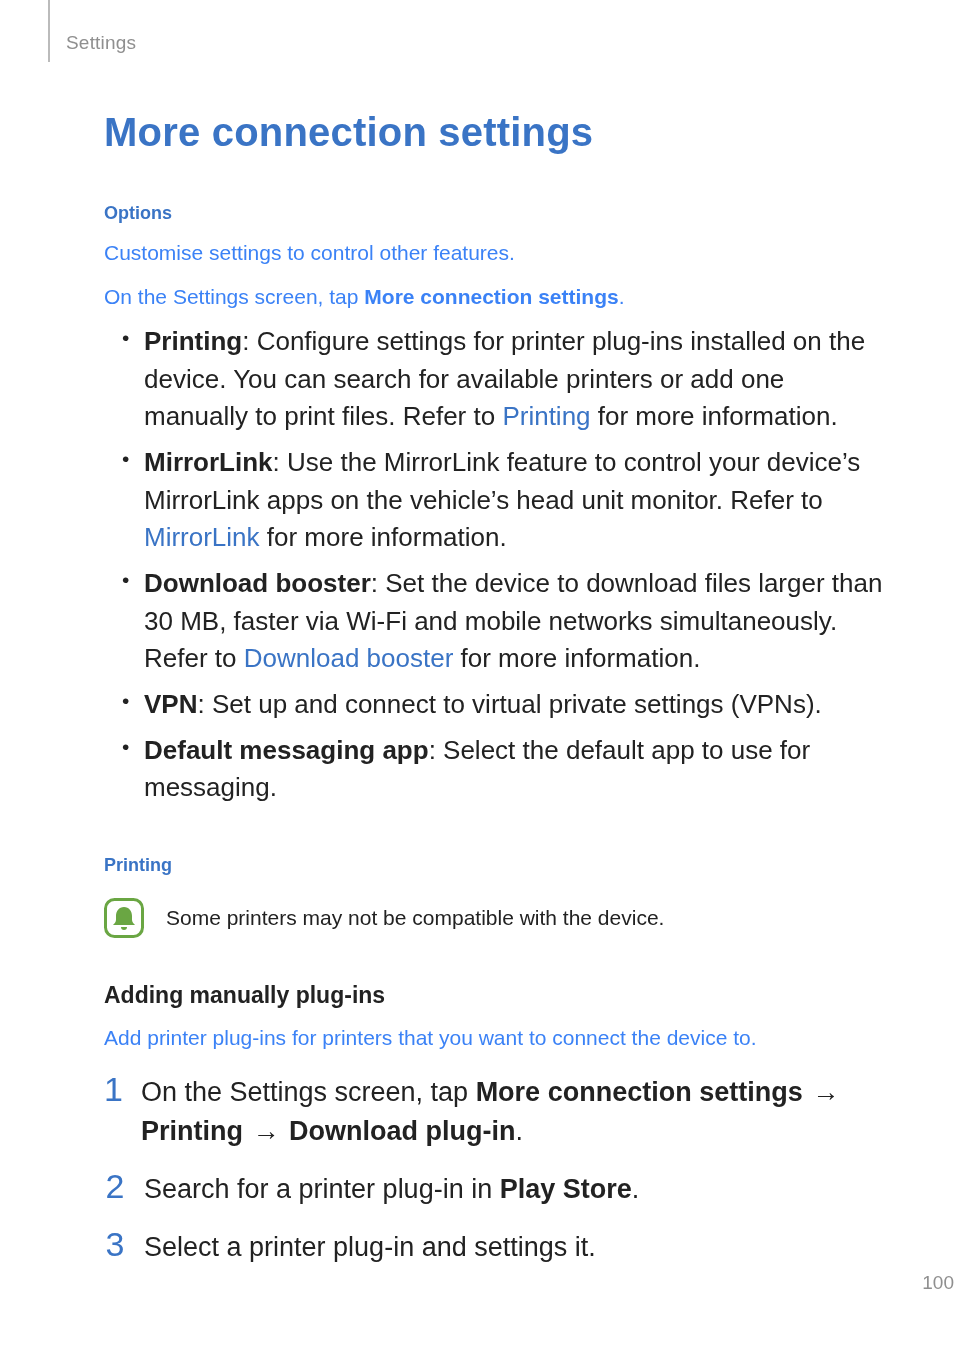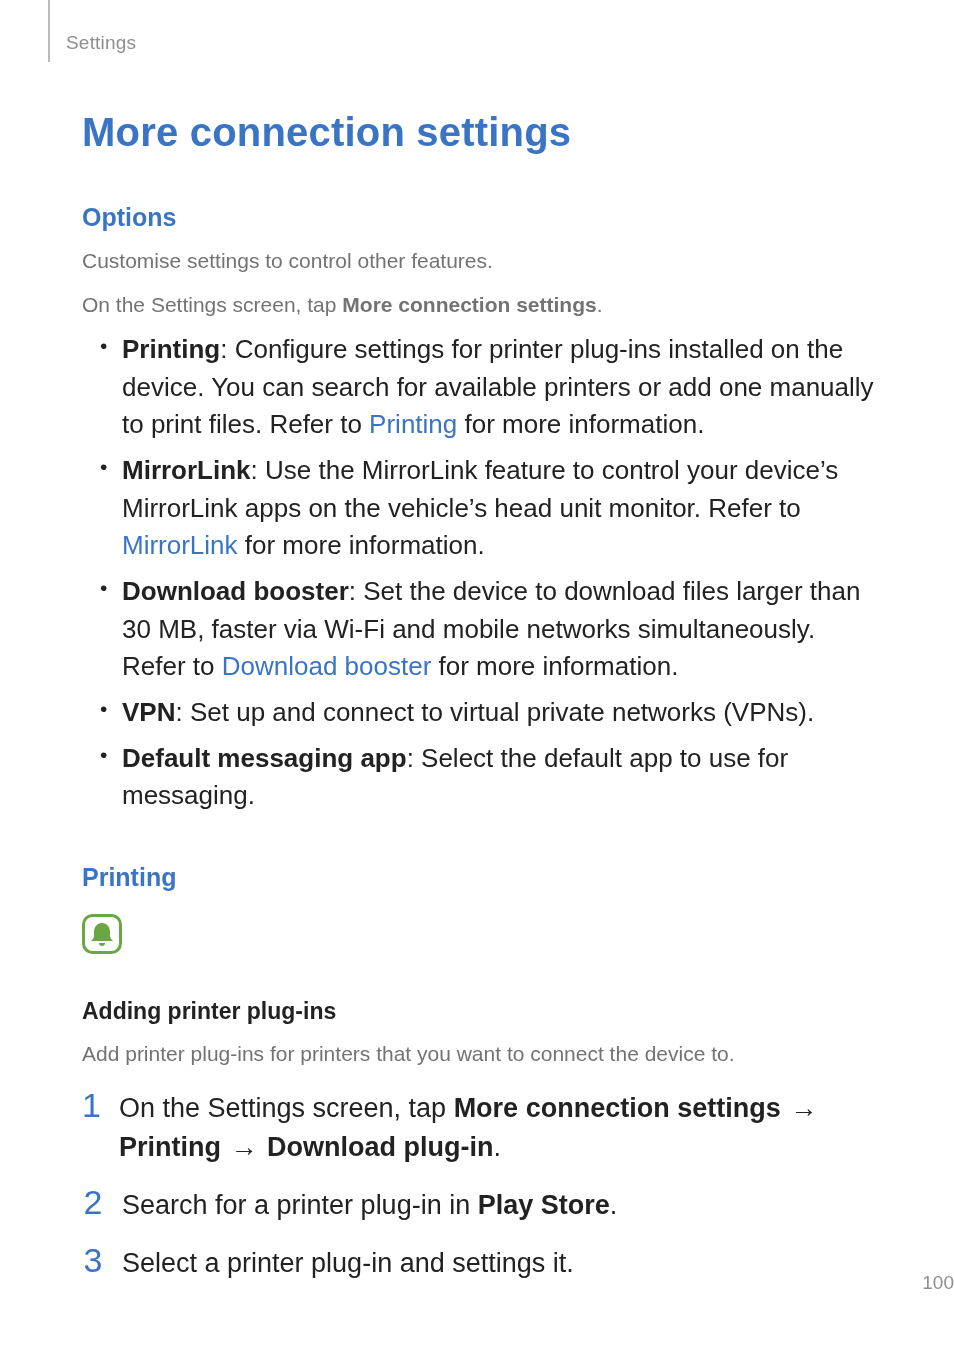--- a/index.html
+++ b/index.html
@@ -11,21 +11,21 @@
     background: #ffffff;
     font-family: "Segoe UI", "Helvetica Neue", Arial, sans-serif;
     color: #222;
     position: relative;
   }
   .page {
     position: relative;
     width: 954px;
     height: 1350px;
     box-sizing: border-box;
-    padding: 30px 70px 0 82px;
+    padding: 30px 70px 0 104px;
   }
   .vr {
     position: absolute;
     left: 48px;
     top: 0;
     width: 2px;
     height: 62px;
     background: #bbbbbb;
   }
   .crumb {
@@ -39,34 +39,34 @@
   .h1 {
     color: #3a74c5;
     font-weight: 600;
     font-size: 40px;
     margin: 80px 0 0 0;
     letter-spacing: 0.2px;
   }
   .h2 {
     color: #3a74c5;
     font-weight: 600;
-    font-size: 25px;
+    font-size: 18px;
     margin: 48px 0 10px 0;
   }
   .h3 {
     color: #222;
     font-weight: 700;
     font-size: 23px;
     margin: 44px 0 10px 0;
   }
   p.body {
     font-size: 21px;
     line-height: 1.45;
     margin: 14px 0 0 0;
-    color: #737373;
+    color: #3b82f6;
   }
   ul.bullets {
     list-style: none;
     padding: 0;
     margin: 10px 0 0 0;
   }
   ul.bullets li {
     position: relative;
     font-size: 26px;
     line-height: 1.45;
@@ -152,39 +152,40 @@
     <li>
       <span class="b">Printing</span><span>: Configure settings for printer plug-ins installed on the device. You can search for available printers or add one manually to print files. Refer to </span><span class="link">Printing</span><span> for more information.</span>
     </li>
     <li>
       <span class="b">MirrorLink</span><span>: Use the MirrorLink feature to control your device’s MirrorLink apps on the vehicle’s head unit monitor. Refer to </span><span class="link">MirrorLink</span><span> for more information.</span>
     </li>
     <li>
       <span class="b">Download booster</span><span>: Set the device to download files larger than 30 MB, faster via Wi-Fi and mobile networks simultaneously. Refer to </span><span class="link">Download booster</span><span> for more information.</span>
     </li>
     <li>
-      <span class="b">VPN</span><span>: Set up and connect to virtual private networks (VPNs).</span>
+      <span class="b">VPN</span><span>: Set up and connect to virtual private settings (VPNs).</span>
     </li>
     <li>
       <span class="b">Default messaging app</span><span>: Select the default app to use for messaging.</span>
     </li>
   </ul>
 
   <h2 class="h2">Printing</h2>
 
 
   <div class="note-row">
     <svg class="note-icon" viewBox="0 0 40 40">
       <rect x="1.5" y="1.5" width="37" height="37" rx="9" ry="9" fill="none" stroke="#6aa643" stroke-width="3"></rect>
       <path d="M20 9 c-5 0 -8 4 -8 9 v4 c0 2 -2 4 -3 5 h22 c-1 -1 -3 -3 -3 -5 v-4 c0 -5 -3 -9 -8 -9 z" fill="#6aa643"></path>
       <path d="M17 29 a3 3 0 0 0 6 0 z" fill="#6aa643"></path>
     </svg>
+    <div class="note-text">Some printers may not be compatible with the device.</div>
   </div>
 
-  <h3 class="h3">Adding printer plug-ins</h3>
+  <h3 class="h3">Adding manually plug-ins</h3>
 
   <p class="body">Add printer plug-ins for printers that you want to connect the device to.</p>
 
   <div class="steps">
 
     <div class="step">
       <div class="step-num">1</div>
       <div class="step-body">
         <span>On the Settings screen, tap </span><span class="b">More connection settings</span><span class="arrow"> → </span><span class="b">Printing</span><span class="arrow"> → </span><span class="b">Download plug-in</span><span>.</span>
       </div>

